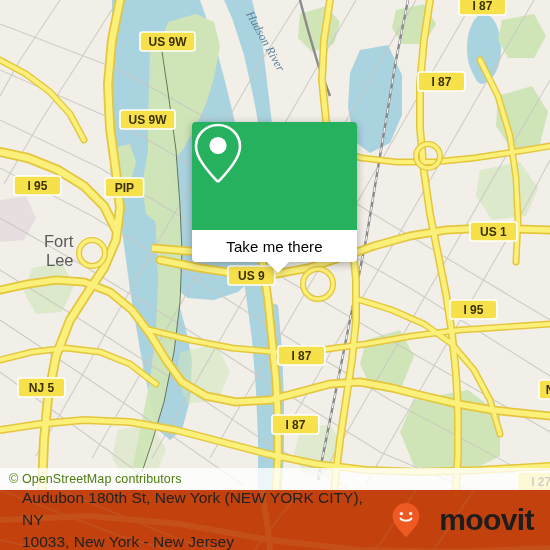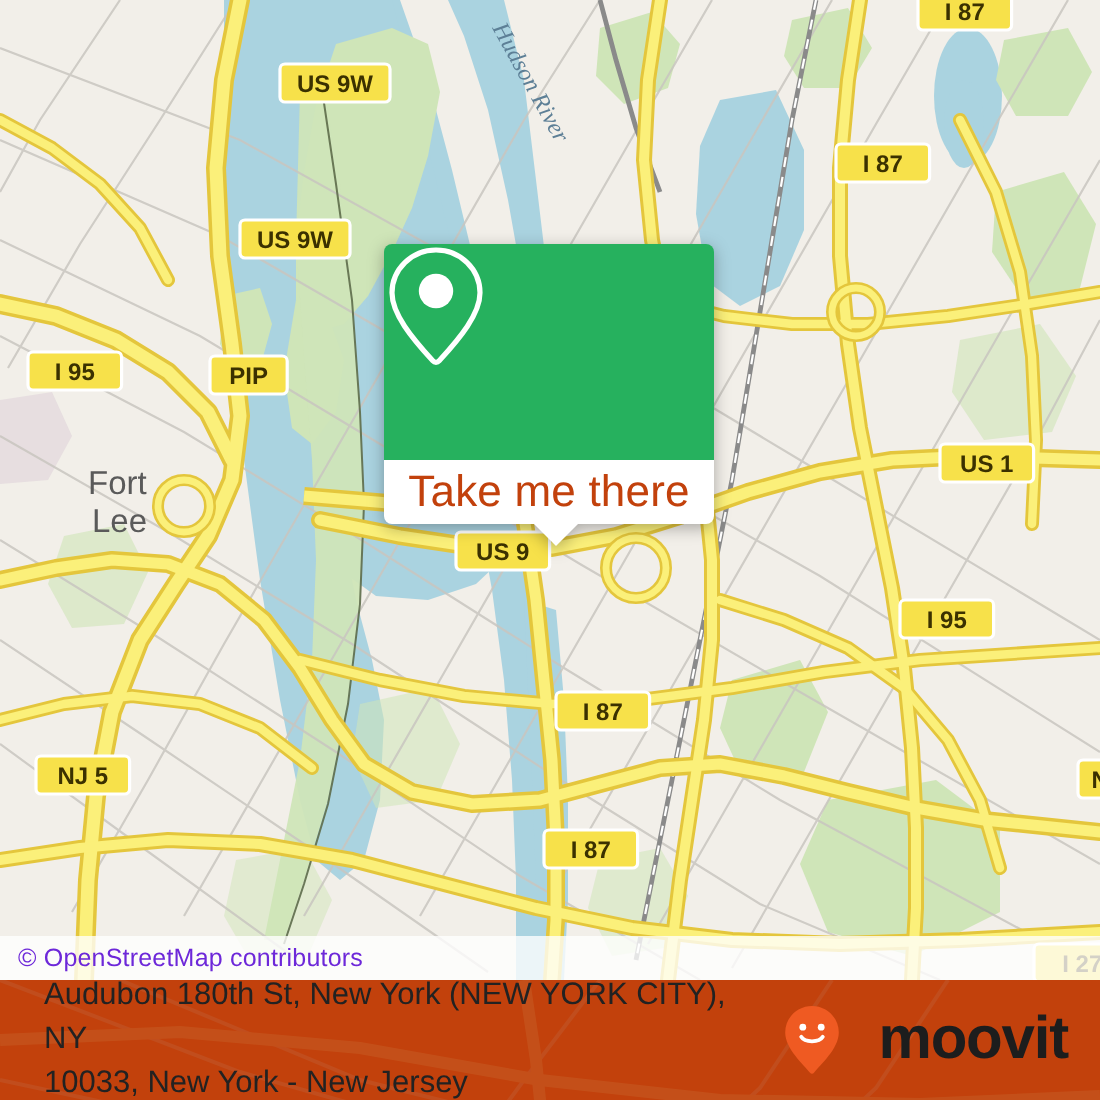--- a/index.html
+++ b/index.html
@@ -19,41 +19,41 @@
   .map svg{position:absolute;left:0;top:0;}
 
   
   .attrib{
     position:absolute;left:0;bottom:0;width:550px;height:22px;
     background:rgba(255,255,255,0.78);
     display:flex;align-items:center;
     z-index:40;
   }
   .attrib span{
-    font-size:12.5px;color:#6d28d9;padding-left:9px;letter-spacing:.1px;
+    font-size:12.5px;color:#4d7c0f;padding-left:9px;letter-spacing:.1px;
   }
 
   
   .popup{
     position:absolute;left:192px;top:122px;width:165px;
     z-index:60;
     filter:drop-shadow(0 2px 4px rgba(0,0,0,.30));
   }
   .popup-body{
     background:#26b15e;height:108px;
     border-radius:4px 4px 0 0;
     display:flex;align-items:center;justify-content:center;
   }
   .popup-foot{
     background:#ffffff;height:32px;
     border-radius:0 0 4px 4px;
     display:flex;align-items:center;justify-content:center;
   }
   .popup-foot span{
-    font-size:22px;color:#c2410c;letter-spacing:.1px;
+    font-size:15px;color:#000000;letter-spacing:.1px;
   }
   .popup-tail{
     position:absolute;left:75px;top:140px;
     width:0;height:0;
     border-left:11px solid transparent;
     border-right:11px solid transparent;
     border-top:11px solid #ffffff;
   }
 
   

